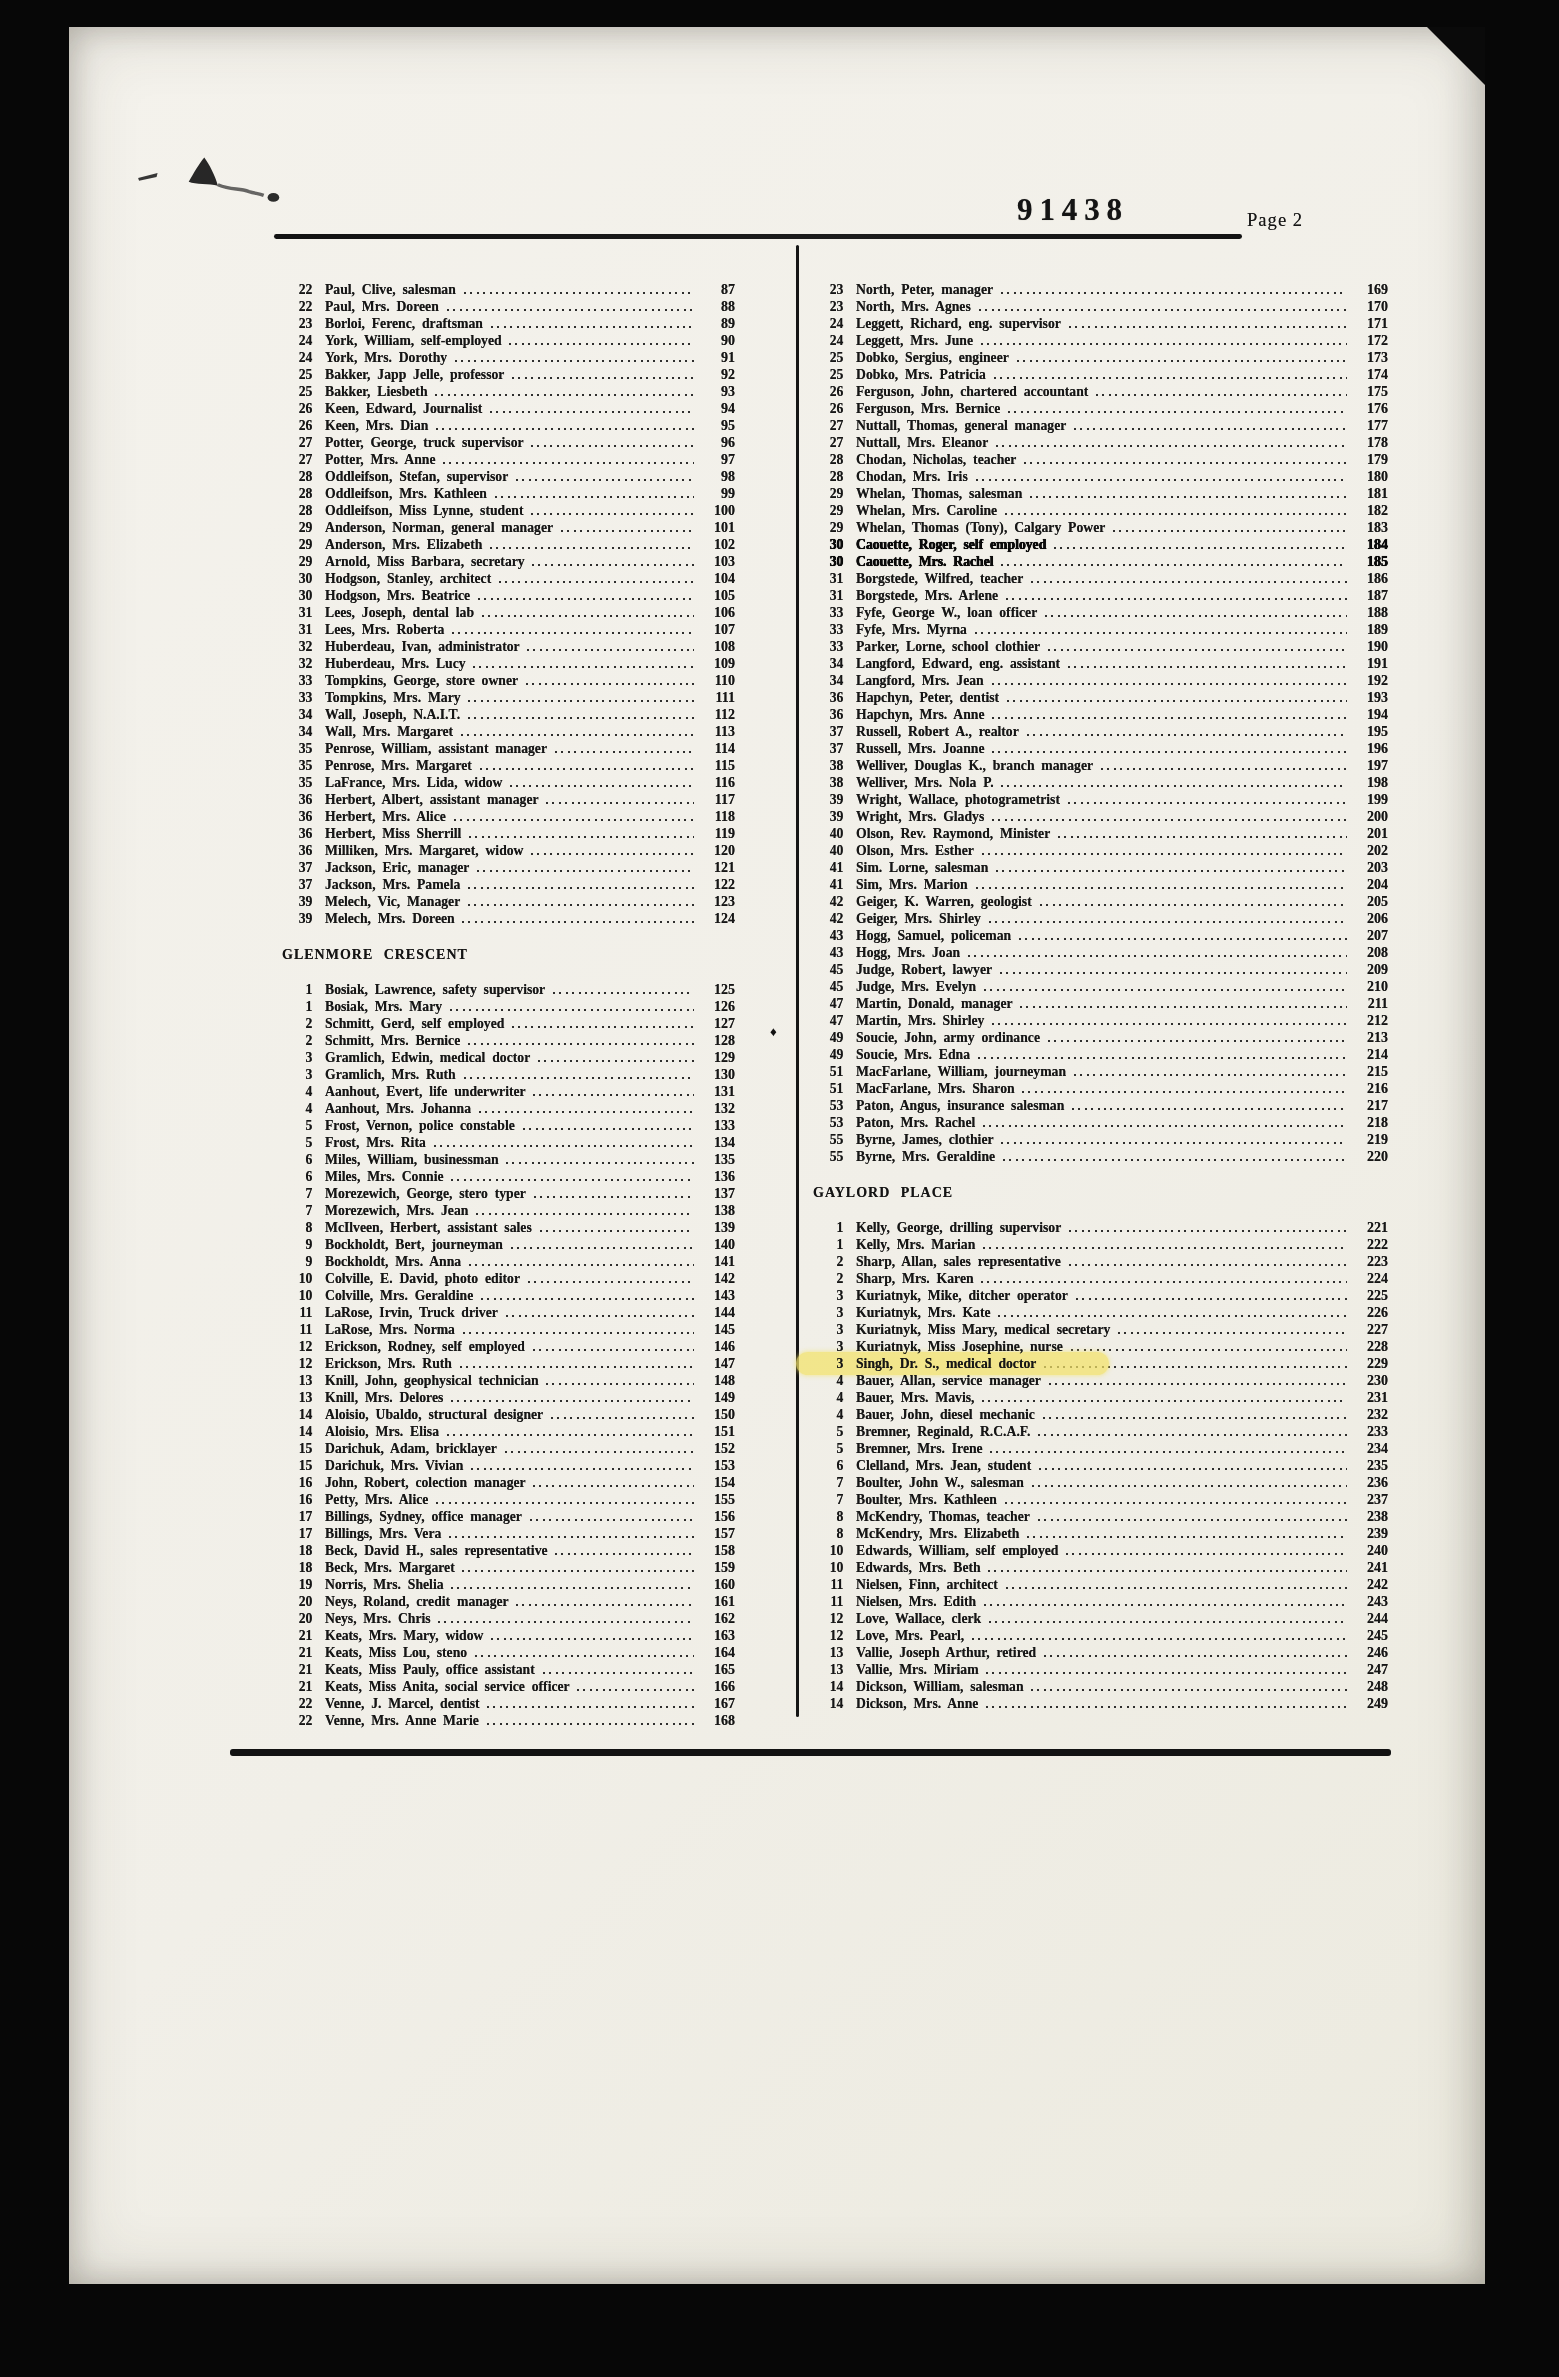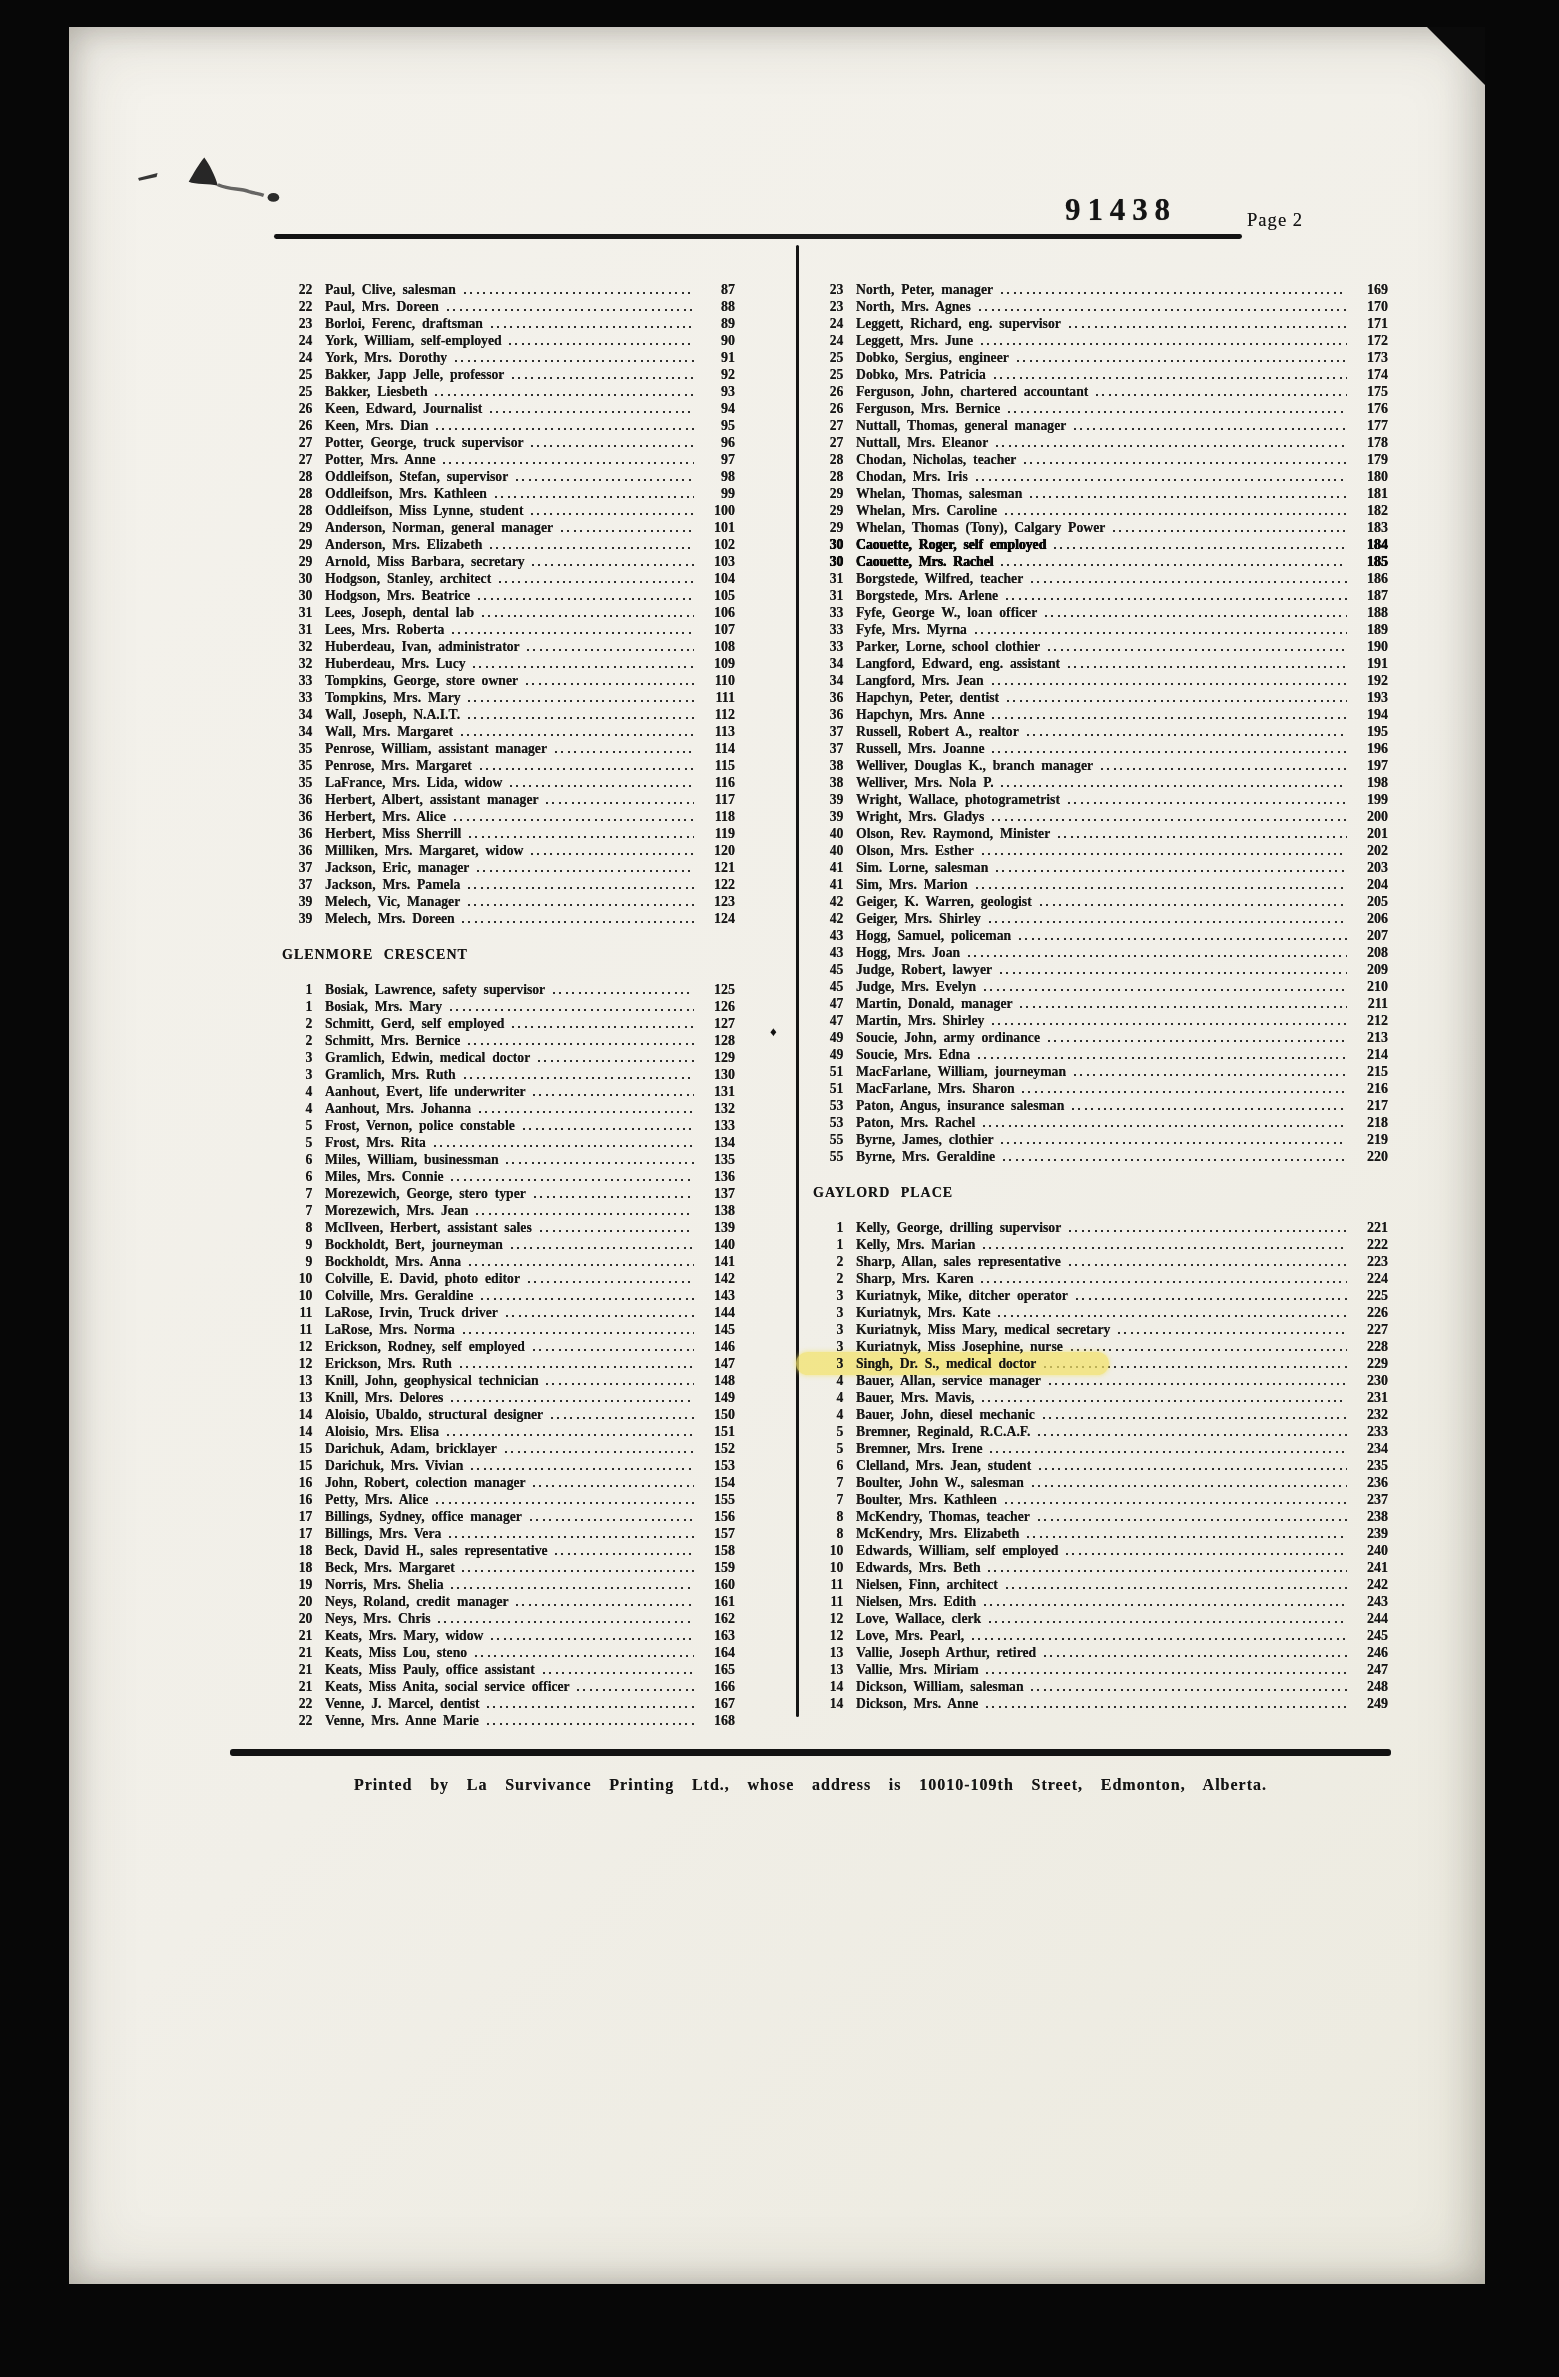--- a/index.html
+++ b/index.html
@@ -14,21 +14,21 @@
   .scan-page{
     position:absolute;left:69px;top:27px;width:1416px;height:2257px;
     background:linear-gradient(135deg,#f4f2ec 0%,#f1efe8 55%,#eceadf 100%);
     box-shadow:inset 0 0 69px rgba(60,55,40,.18), inset -13.7px 0 34px rgba(40,35,25,.14), inset 8.8px 0 24.5px rgba(40,35,25,.12);
   }
   .corner-clip{
     position:absolute;right:0;top:0;width:0;height:0;
     border-left:58px solid transparent;border-top:58px solid #0a0a0a;
   }
   .serial{
-    position:absolute;left:996px;top:165px;
+    position:absolute;left:948px;top:165px;
     font-size:31px;font-weight:bold;letter-spacing:6.9px;color:#141414;
     text-shadow:0 0 0.7px rgba(0,0,0,.6);
   }
   .page-label{
     position:absolute;left:1178px;top:182px;
     font-size:18.6px;font-weight:normal;letter-spacing:1px;color:#161616;
     text-shadow:0 0 0.6px rgba(0,0,0,.55);
   }
   .header-rule{
     position:absolute;left:205px;top:207px;width:968px;height:5.4px;
@@ -1252,15 +1252,14 @@
     <span class="house">14</span>
     <span class="nm">Dickson, Mrs. Anne</span>
     <span class="leader"></span>
     <span class="pg">249</span>
   </div>
     </div>
 
   <div class="diamond-mark">♦</div>
 
   <div class="footer-rule"></div>
-  <div class="footer-text">Printed by La Survivance Printing Ltd., whose address is 10010-109th Street, Edmonton, Alberta.</div>
 </div>
 
 
 </body></html>

